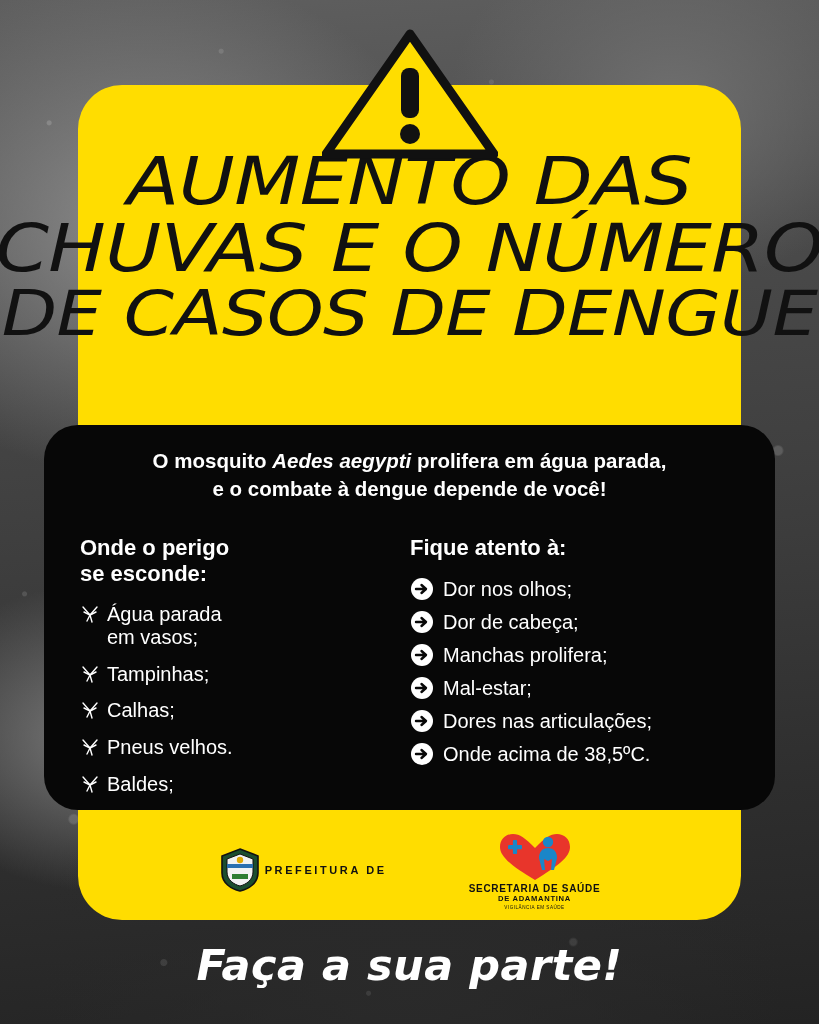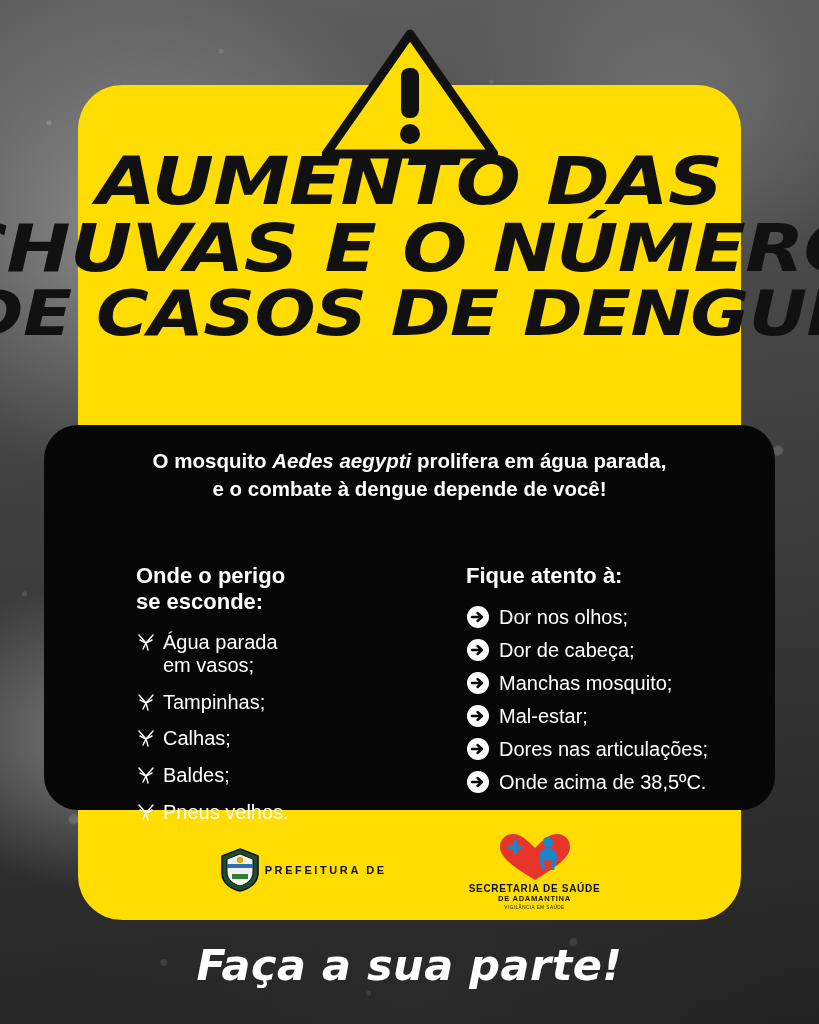--- a/index.html
+++ b/index.html
@@ -70,21 +70,21 @@
 
   
   .headline {
     position: absolute;
     left: 0;
     right: 0;
     top: 152px;
     text-align: center;
     color: #111111;
     font-family: "DejaVu Sans", sans-serif;
-    font-weight: 700;
+    font-weight: 400;
     font-style: italic;
     line-height: 0.92;
     letter-spacing: -0.5px;
   }
   .headline .l1 { font-size: 66px; display: block; transform: scaleX(1.16); }
   .headline .l2 { font-size: 66px; display: block; transform: scaleX(1.16); margin-top: 6px; }
   .headline .l3 { font-size: 62px; display: block; transform: scaleX(1.16); margin-top: 6px; }
 
   
   .black-panel {
@@ -107,22 +107,21 @@
     line-height: 1.35;
     padding: 0 46px;
   }
   .intro em { font-style: italic; }
 
   .columns {
     position: absolute;
     top: 110px;
     left: 0; right: 0;
     display: flex;
-    padding: 0 56px 0 92px;
-    margin-top: 28px;
+    padding: 0 56px 0 36px;
   }
   .col-left { width: 330px; }
   .col-right { flex: 1; }
 
   .col-title {
     font-size: 22px;
     font-weight: bold;
     line-height: 1.18;
     margin-bottom: 16px;
     white-space: pre-line;
@@ -283,34 +282,34 @@
             <svg class="mosquito-icon" viewBox="0 0 20 20">
               <g stroke="#ffffff" stroke-width="1.4" stroke-linecap="round" fill="none">
                 <path d="M3 3 L10 11"></path>
                   <path d="M17 3 L10 11"></path>
                 <path d="M4 8 L10 11"></path>
                   <path d="M16 8 L10 11"></path>
                 <path d="M10 11 L12 18"></path>
                   <path d="M10 11 L7 17"></path>
               </g>
             </svg>
+            <span class="li-text">Pneus velhos.</span>
+          </li>
+          <li>
+            <svg class="mosquito-icon" viewBox="0 0 20 20">
+              <g stroke="#ffffff" stroke-width="1.4" stroke-linecap="round" fill="none">
+                <path d="M3 3 L10 11"></path>
+                  <path d="M17 3 L10 11"></path>
+                <path d="M4 8 L10 11"></path>
+                  <path d="M16 8 L10 11"></path>
+                <path d="M10 11 L12 18"></path>
+                  <path d="M10 11 L7 17"></path>
+              </g>
+            </svg>
             <span class="li-text">Baldes;</span>
-          </li>
-          <li>
-            <svg class="mosquito-icon" viewBox="0 0 20 20">
-              <g stroke="#ffffff" stroke-width="1.4" stroke-linecap="round" fill="none">
-                <path d="M3 3 L10 11"></path>
-                  <path d="M17 3 L10 11"></path>
-                <path d="M4 8 L10 11"></path>
-                  <path d="M16 8 L10 11"></path>
-                <path d="M10 11 L12 18"></path>
-                  <path d="M10 11 L7 17"></path>
-              </g>
-            </svg>
-            <span class="li-text">Pneus velhos.</span>
           </li>
         </ul>
       </div>
 
       <div class="col-right">
         <div class="col-title">Fique atento à:</div>
         <ul>
           <li>
             <svg class="arrow-icon" viewBox="0 0 24 24">
               <circle cx="12" cy="12" r="11" fill="#ffffff"></circle>
@@ -323,21 +322,21 @@
               <circle cx="12" cy="12" r="11" fill="#ffffff"></circle>
               <path d="M6 12 H15 M11.5 8 L16 12 L11.5 16" stroke="#070707" stroke-width="2.4" fill="none" stroke-linecap="round" stroke-linejoin="round"></path>
             </svg>
             <span class="li-text">Dor de cabeça;</span>
           </li>
           <li>
             <svg class="arrow-icon" viewBox="0 0 24 24">
               <circle cx="12" cy="12" r="11" fill="#ffffff"></circle>
               <path d="M6 12 H15 M11.5 8 L16 12 L11.5 16" stroke="#070707" stroke-width="2.4" fill="none" stroke-linecap="round" stroke-linejoin="round"></path>
             </svg>
-            <span class="li-text">Manchas mosquito;</span>
+            <span class="li-text">Manchas prolifera;</span>
           </li>
           <li>
             <svg class="arrow-icon" viewBox="0 0 24 24">
               <circle cx="12" cy="12" r="11" fill="#ffffff"></circle>
               <path d="M6 12 H15 M11.5 8 L16 12 L11.5 16" stroke="#070707" stroke-width="2.4" fill="none" stroke-linecap="round" stroke-linejoin="round"></path>
             </svg>
             <span class="li-text">Mal-estar;</span>
           </li>
           <li>
             <svg class="arrow-icon" viewBox="0 0 24 24">

